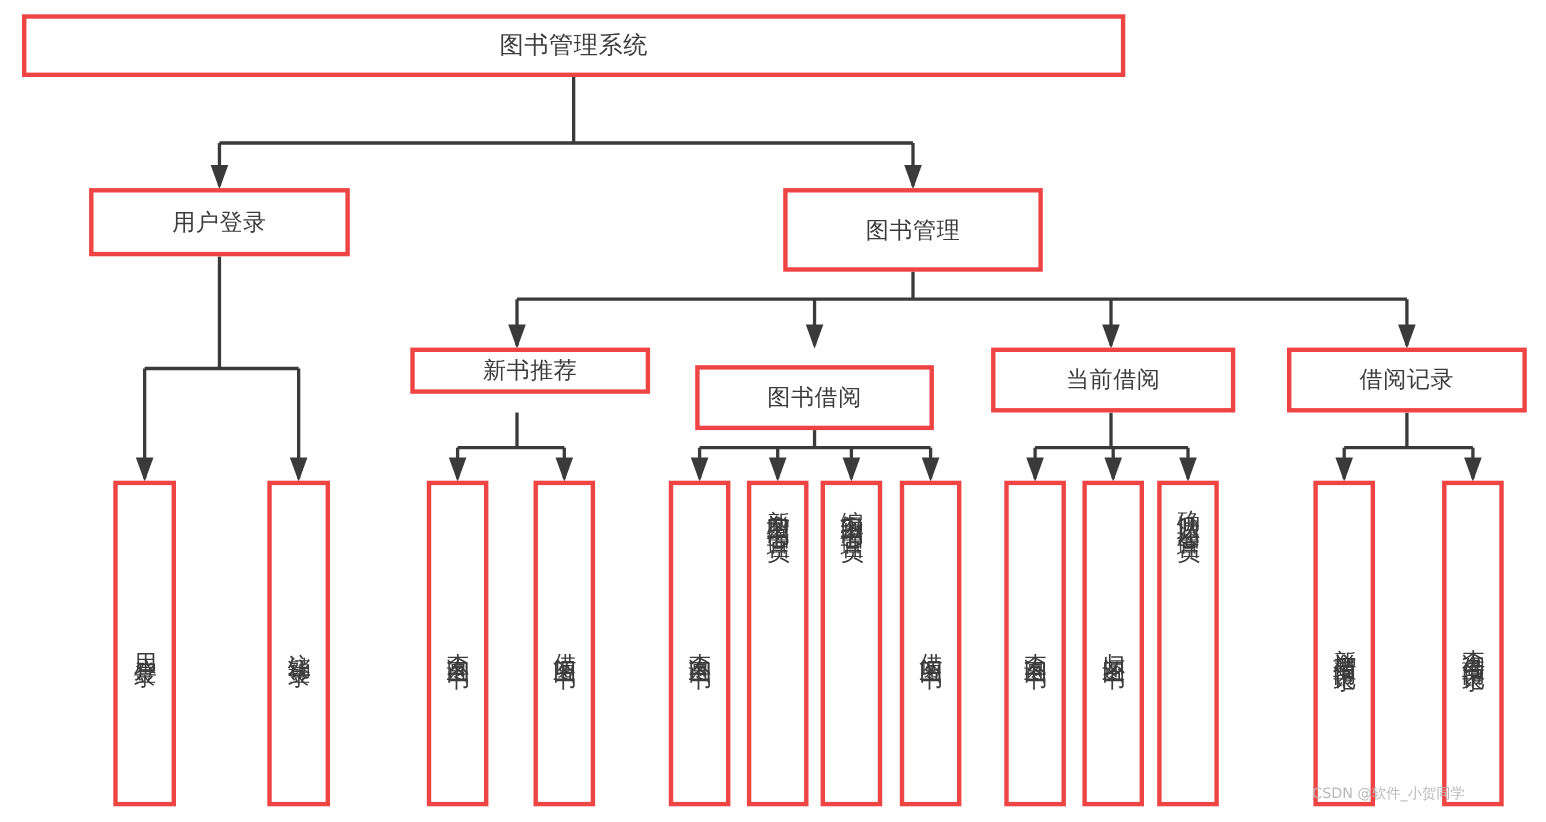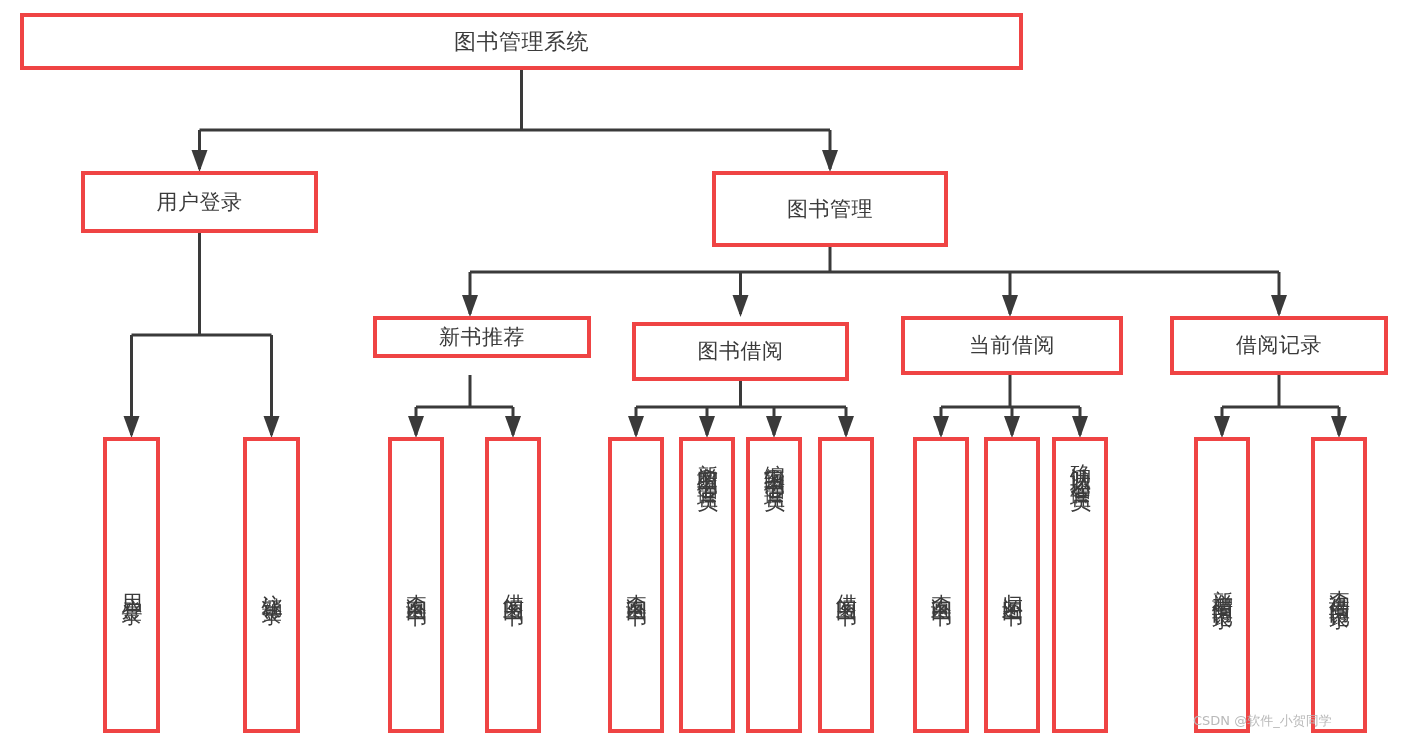--- a/index.html
+++ b/index.html
@@ -144,21 +144,21 @@
       </div>
       <div class="node horiz" style="left: 81px; top: 171px; width: 237px; height: 62px;">
         <span class="node-label">用户登录</span>
       </div>
       <div class="node horiz" style="left: 712px; top: 171px; width: 236px; height: 76px;">
         <span class="node-label">图书管理</span>
       </div>
       <div class="node horiz" style="left: 361px; top: 316px; width: 218px; height: 42px; margin-left: 12px;">
         <span class="node-label">新书推荐</span>
       </div>
-      <div class="node horiz" style="left: 632px; top: 322px; width: 217px; height: 59px;">
+      <div class="node horiz" style="left: 632px; top: 332px; width: 217px; height: 59px;">
         <span class="node-label">图书借阅</span>
       </div>
       <div class="node horiz" style="left: 901px; top: 316px; width: 222px; height: 59px;">
         <span class="node-label">当前借阅</span>
       </div>
       <div class="node horiz" style="left: 1170px; top: 316px; width: 218px; height: 59px;">
         <span class="node-label">借阅记录</span>
       </div>
       <div class="node leaf center-text" style="left: 103px; top: 437px; width: 57px; height: 296px;">
         <span class="node-label">用户登录</span>

